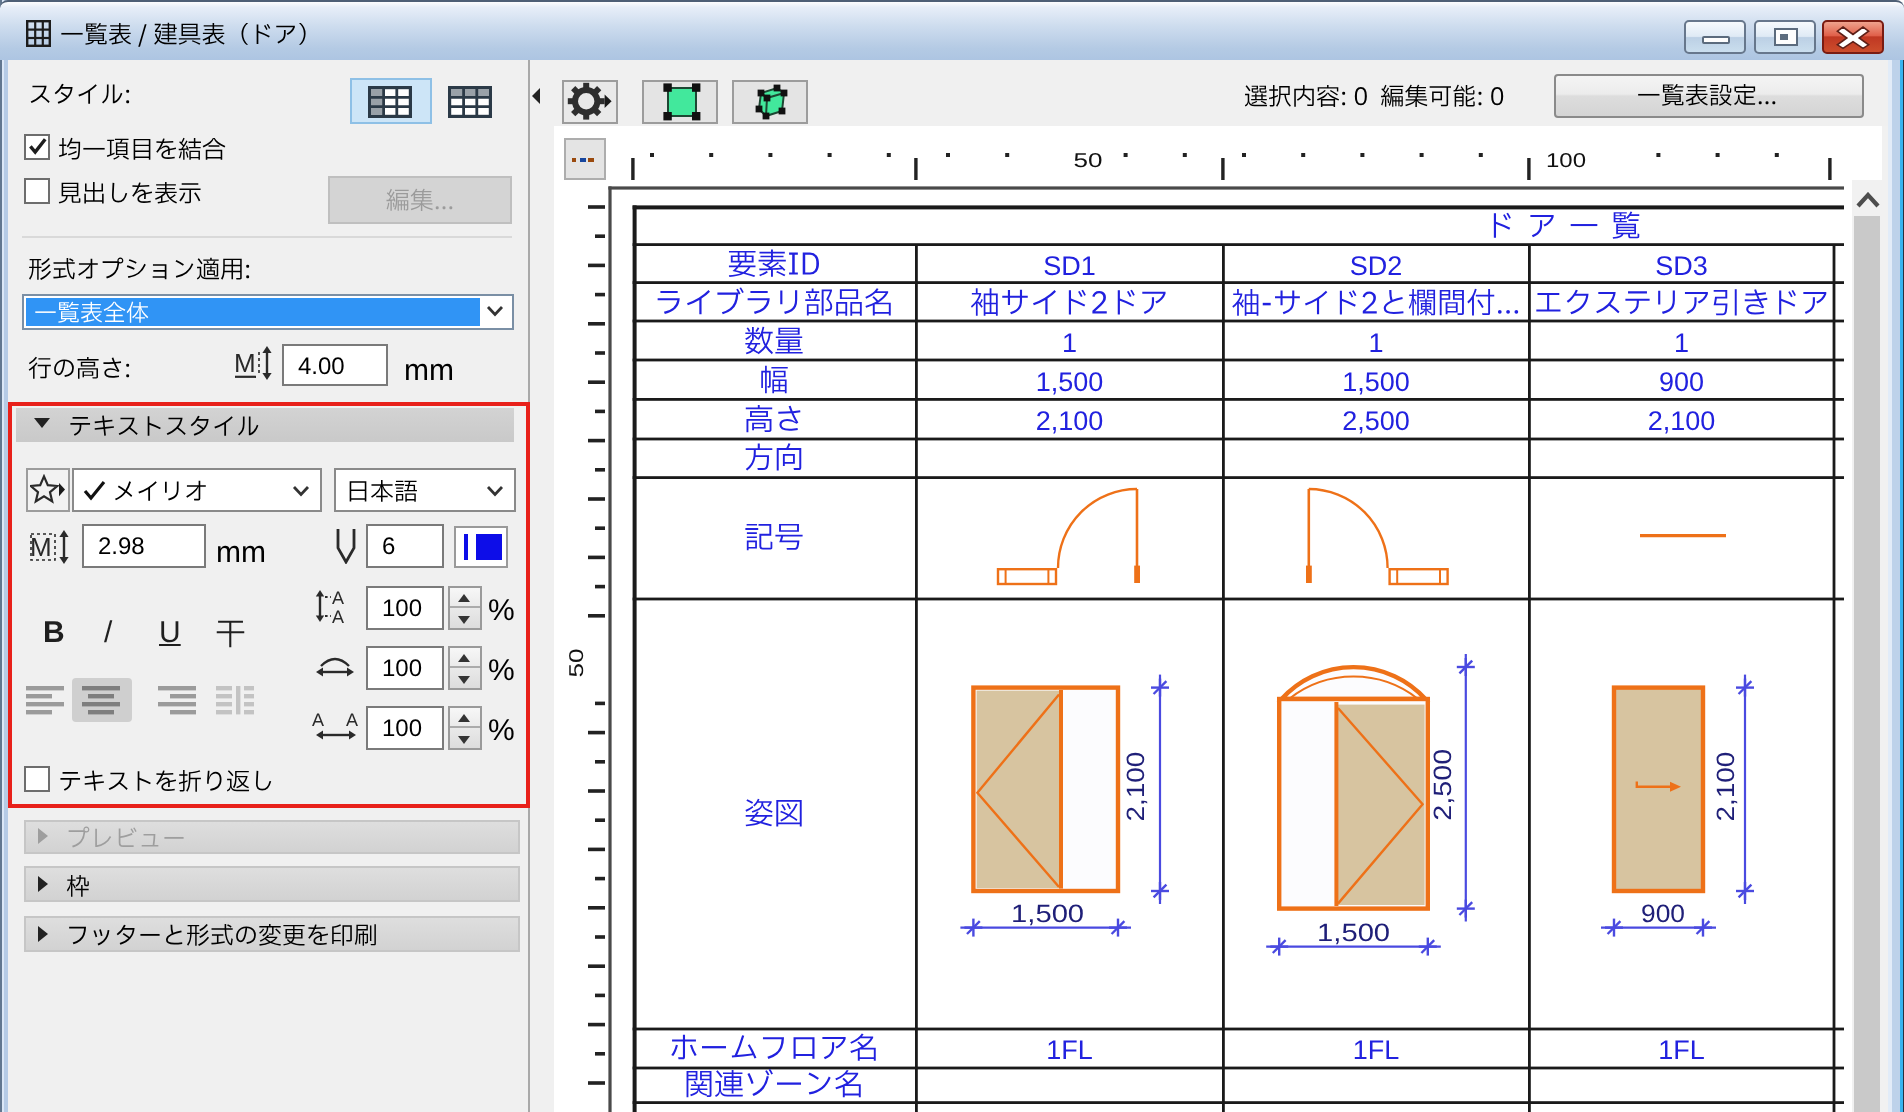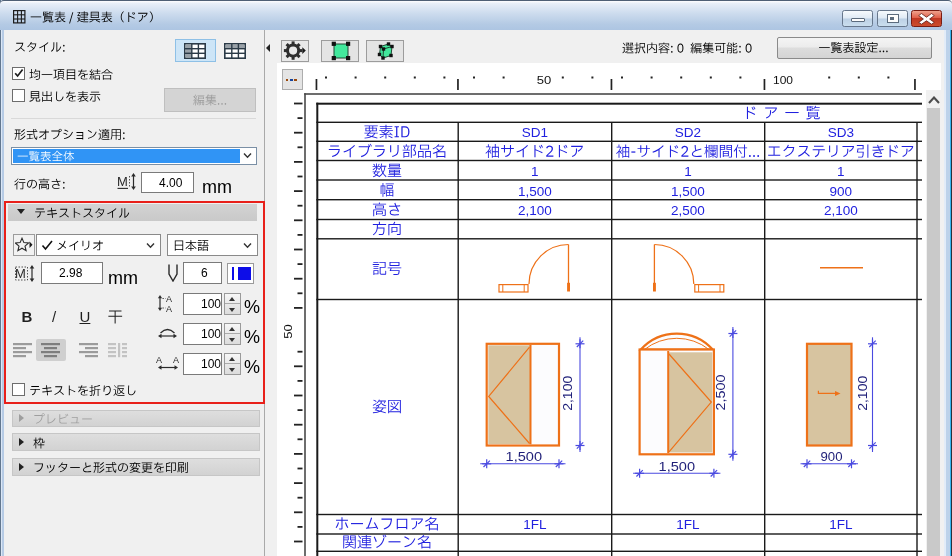--- a/index.html
+++ b/index.html
@@ -13,22 +13,22 @@
 #gutter{left:265px;top:30px;width:12px;height:526px;background:#f0f0f0}
 #toolstrip{left:277px;top:30px;width:667px;height:33px;background:#f0f0f0}
 #rightgrey{left:941px;top:63px;width:3px;height:493px;background:#f1f1f1}
 #canvas{left:277px;top:63px;width:664px;height:493px;background:#fff}
 #sbar{left:926px;top:90px;width:15px;height:466px;background:#f1f1f1}
 #sthumb{left:927px;top:108px;width:13px;height:448px;background:#c9c9c9}
 .btn{border:1px solid #9c9c9c;background:#e9e9e9}
 .winbtn{top:9.5px;height:17.5px;width:31px;border-radius:2.5px}
 .mm{border:1px solid #67778c;background:linear-gradient(#f6fafd,#dfeaf5 48%,#bcd0e5 52%,#cadeee)}
 #closebtn{border:1px solid #791c12;background:linear-gradient(#efa28d,#e0604a 45%,#c03823 50%,#cc4d2c)}
-.label{position:absolute;font-size:18px;color:#000}
-.input{position:absolute;background:#fff;border:1px solid #7a7a7a;font-size:12px;color:#000;line-height:20px;padding-left:17px}
+.label{position:absolute;font-size:15px;color:#000}
+.input{position:absolute;background:#fff;border:1px solid #7a7a7a;font-size:12px;color:#000;line-height:20px;padding-left:7px}
 .spin{position:absolute;width:16.5px;border:1px solid #9a9a9a;background:linear-gradient(#f7f7f7,#dcdcdc)}
 .spin .up,.spin .dn{position:absolute;left:0;width:100%;height:50%}
 .spin .up{top:0;border-bottom:1px solid #ababab}
 .spin .dn{top:50%}
 .tri-up{position:absolute;width:0;height:0;border-left:3.5px solid transparent;border-right:3.5px solid transparent;border-bottom:4px solid #333}
 .tri-dn{position:absolute;width:0;height:0;border-left:3.5px solid transparent;border-right:3.5px solid transparent;border-top:4px solid #333}
 .tri-r{position:absolute;width:0;height:0;border-top:4px solid transparent;border-bottom:4px solid transparent;border-left:5px solid #222}
 .tri-l{position:absolute;width:0;height:0;border-top:4px solid transparent;border-bottom:4px solid transparent;border-right:4px solid #222}
 .tri-d{position:absolute;width:0;height:0;border-left:4.5px solid transparent;border-right:4.5px solid transparent;border-top:5.5px solid #222}
 .cb{position:absolute;width:13px;height:13px;background:#fff;border:1px solid #6d6d6d}

